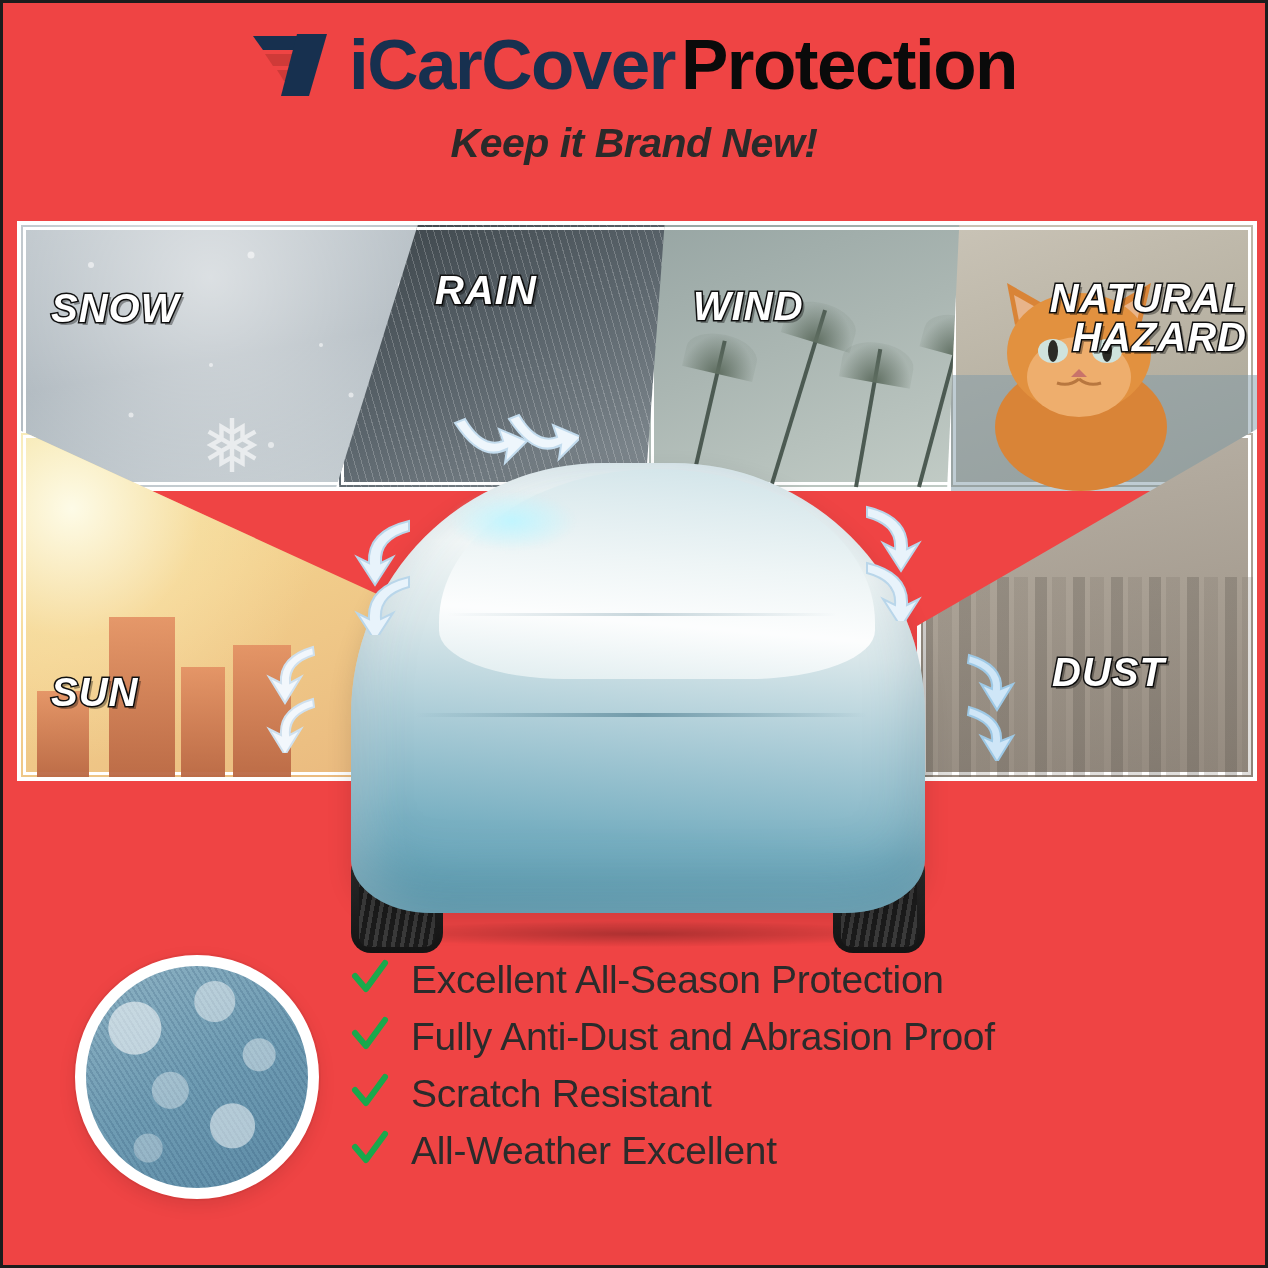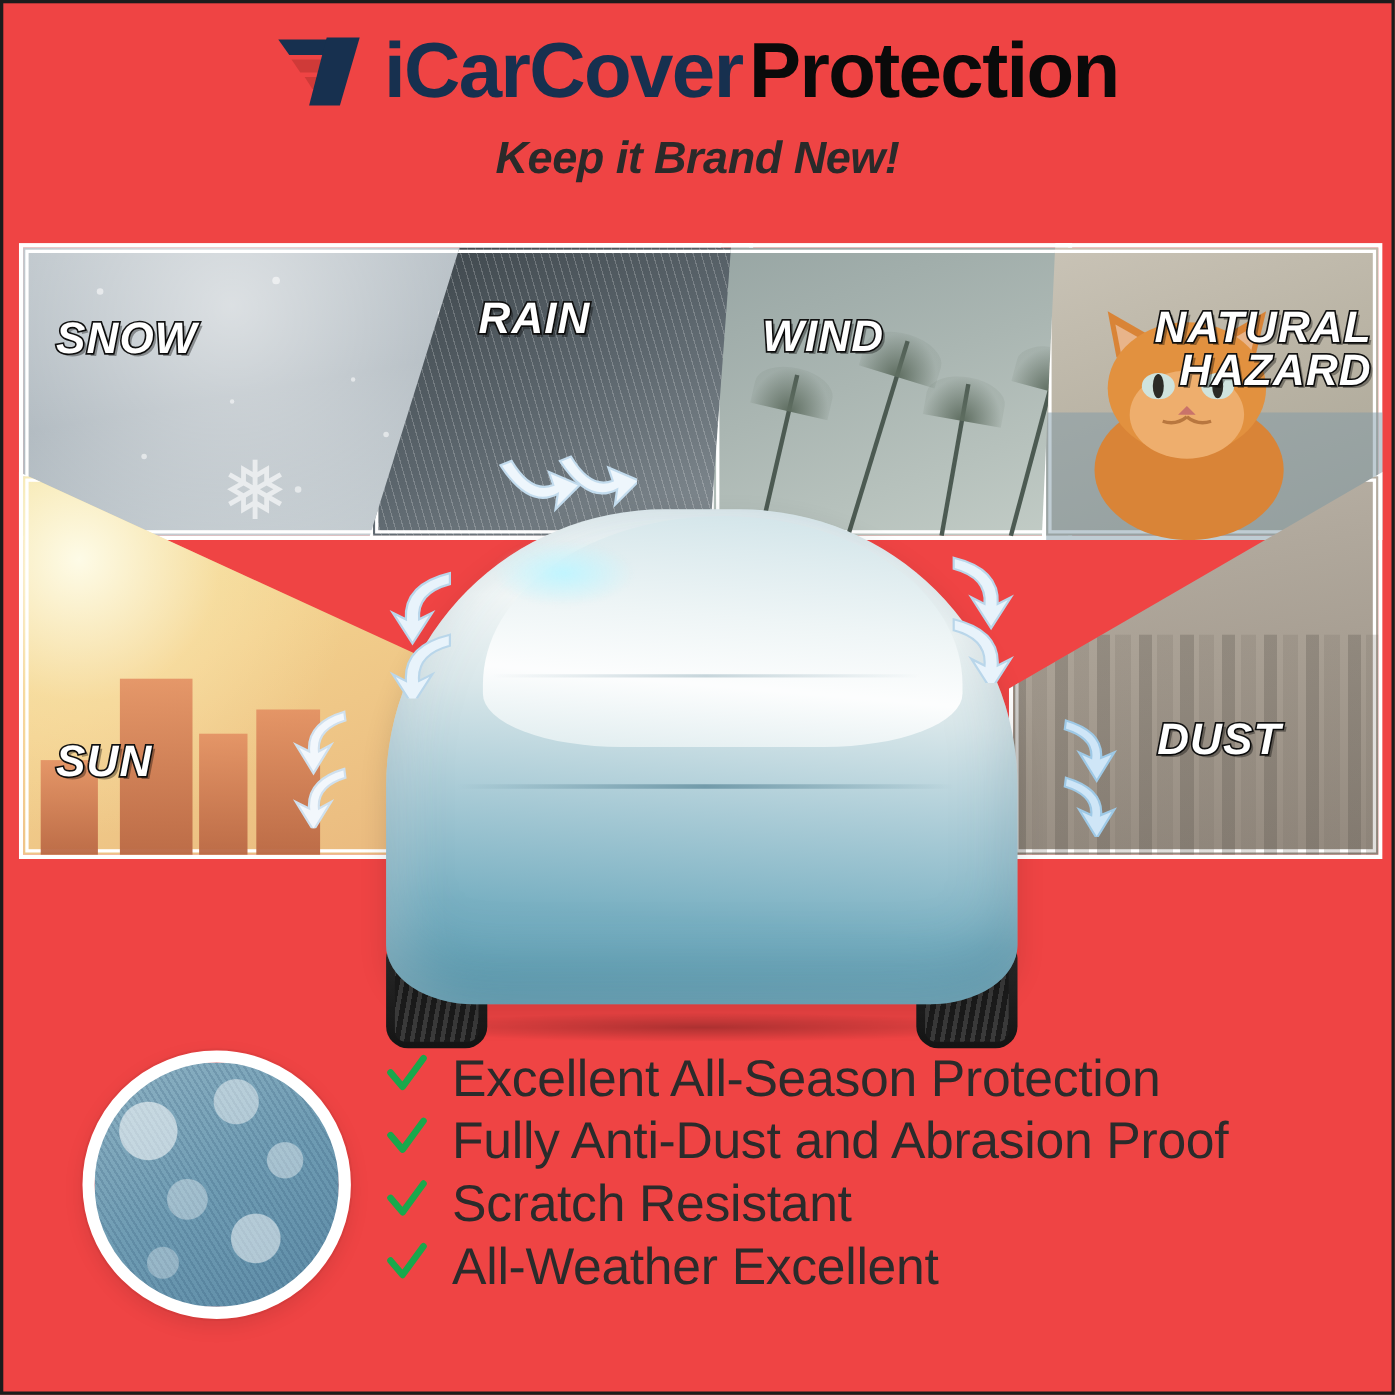--- a/index.html
+++ b/index.html
@@ -214,21 +214,21 @@
   }
   .bullets {
     position: absolute; left: 348px; top: 948px; width: 840px;
   }
   .bullet {
     display: flex; align-items: center; gap: 22px;
     height: 57px;
   }
   .check { width: 38px; flex: 0 0 38px; }
   .bullet-text {
-    font-size: 47px; color: #2b2b2b; letter-spacing: -0.3px;
+    font-size: 39px; color: #2b2b2b; letter-spacing: -0.3px;
     white-space: nowrap;
   }
 </style>
 </head>
 <body>
 
 <div class="frame">
 
   <div class="header">
     <div class="brandline">

